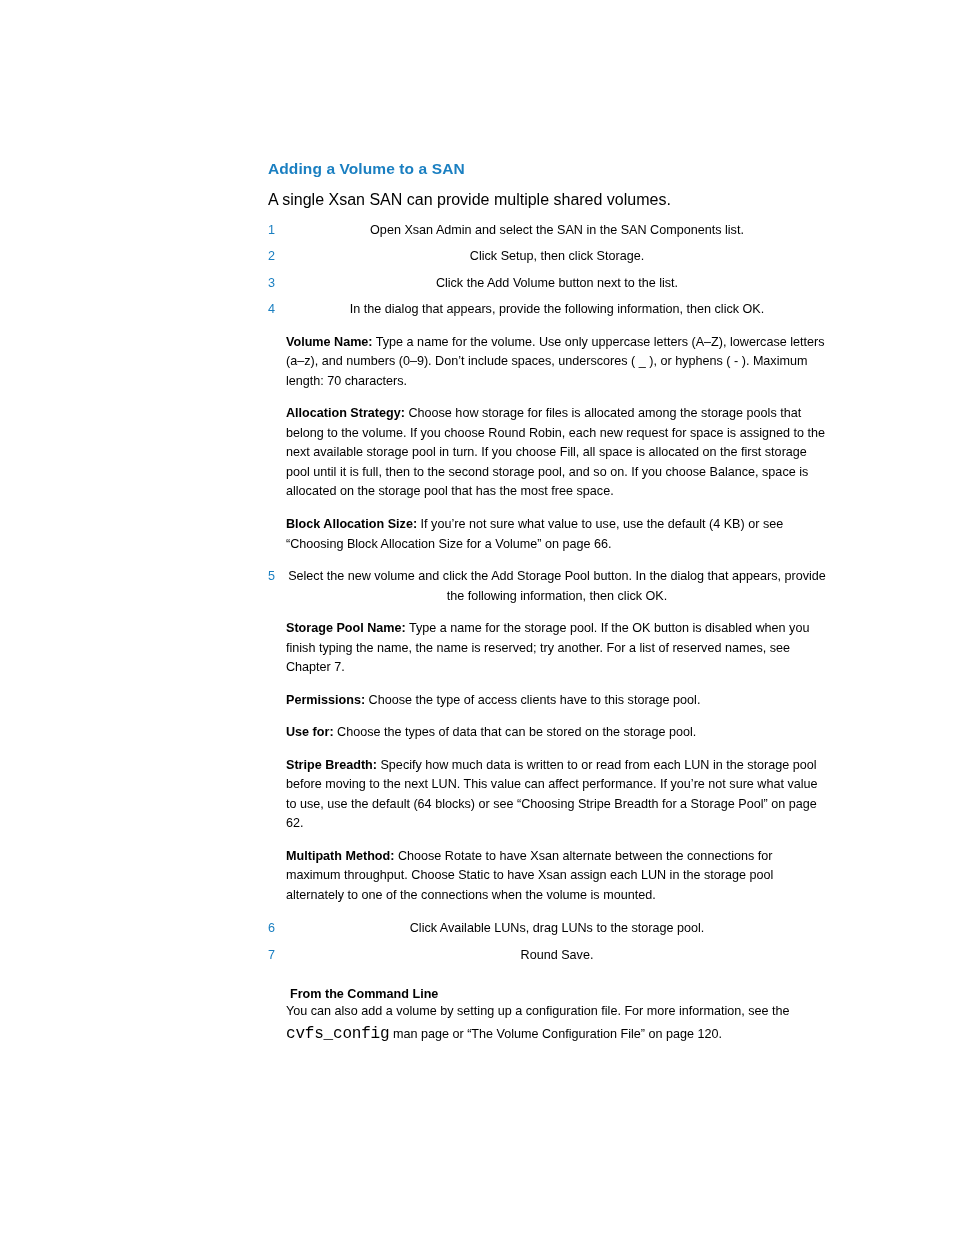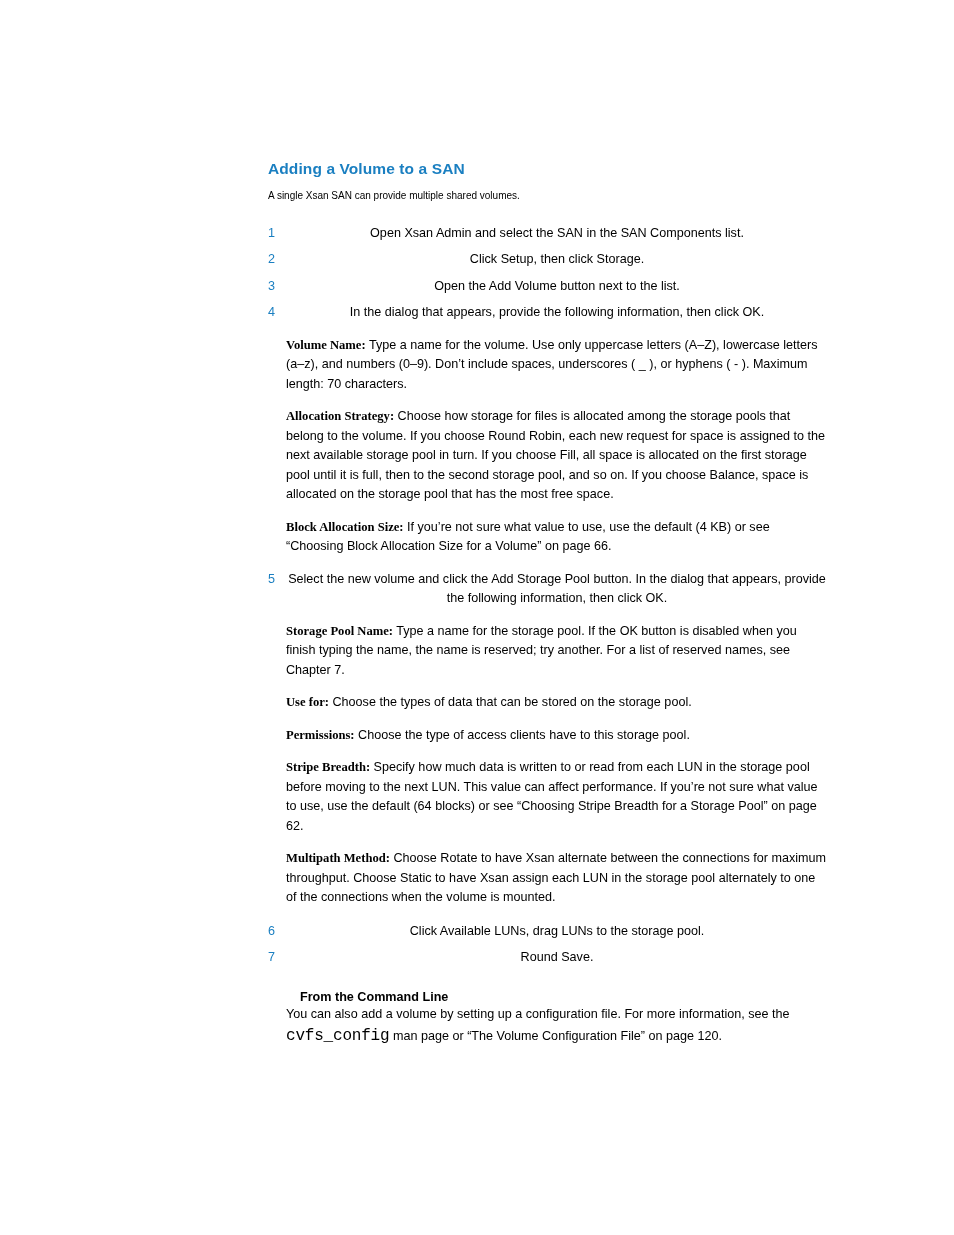--- a/index.html
+++ b/index.html
@@ -28,23 +28,23 @@
     width: 560px;
   }
   h1.section-title {
     font-size: 15.5px;
     font-weight: bold;
     color: #1a7fc1;
     margin: 0 0 10px 0;
     letter-spacing: 0.1px;
   }
   .intro {
-    font-size: 10px;
+    font-size: 16px;
     line-height: 1.55;
-    margin: 0 0 20px 0;
+    margin: 0 0 8px 0;
   }
   .step {
     position: relative;
     display: flex;
     margin-bottom: 7px;
   }
   .step-num {
     color: #1a7fc1;
     font-size: 12.6px;
     width: 18px;
@@ -62,26 +62,25 @@
   .para {
     font-size: 12.6px;
     line-height: 1.55;
     margin: 13px 0 0 0;
   }
   .para.first {
     margin-top: 13px;
   }
   .lead {
     font-weight: bold;
-    font-family: Liberation Serif, serif;
   }
   .subhead {
     font-size: 12.6px;
     font-weight: bold;
-    margin: 22px 0 1px 14px;
+    margin: 22px 0 1px 4px;
   }
   .cmdline-body {
     font-size: 12.6px;
     line-height: 1.55;
     margin: 0;
   }
   .mono {
     font-family: "Liberation Mono", monospace;
     font-size: 16px;
     letter-spacing: -0.2px;
@@ -115,21 +114,21 @@
         <span class="step-body">Open Xsan Admin and select the SAN in the SAN Components list.</span>
       </div>
 
       <div class="step">
         <span class="step-num">2</span>
         <span class="step-body">Click Setup, then click Storage.</span>
       </div>
 
       <div class="step">
         <span class="step-num">3</span>
-        <span class="step-body">Open the Add Volume button next to the list.</span>
+        <span class="step-body">Click the Add Volume button next to the list.</span>
       </div>
 
       <div class="step">
         <span class="step-num">4</span>
         <span class="step-body">In the dialog that appears, provide the following information, then click OK.</span>
       </div>
 
       <p class="para first">
         <span class="lead">Volume Name:</span><span> Type a name for the volume. Use only uppercase letters (A–Z), lowercase letters (a–z), and numbers (0–9). Don’t include spaces, underscores ( _ ), or hyphens ( - ). Maximum length:  70 characters.</span>
       </p>
@@ -145,25 +144,25 @@
       <div class="step" style="margin-top:13px;">
         <span class="step-num">5</span>
         <span class="step-body">Select the new volume and click the Add Storage Pool button. In the dialog that appears, provide the following information, then click OK.</span>
       </div>
 
       <p class="para">
         <span class="lead">Storage Pool Name:</span><span> Type a name for the storage pool. If the OK button is disabled when you finish typing the name, the name is reserved; try another. For a list of reserved names, see Chapter 7.</span>
       </p>
 
       <p class="para">
-        <span class="lead">Use for:</span><span> Choose the types of data that can be stored on the storage pool.</span>
+        <span class="lead">Permissions:</span><span> Choose the type of access clients have to this storage pool.</span>
       </p>
 
       <p class="para">
-        <span class="lead">Permissions:</span><span> Choose the type of access clients have to this storage pool.</span>
+        <span class="lead">Use for:</span><span> Choose the types of data that can be stored on the storage pool.</span>
       </p>
 
       <p class="para">
         <span class="lead">Stripe Breadth:</span><span> Specify how much data is written to or read from each LUN in the storage pool before moving to the next LUN. This value can affect performance. If you’re not sure what value to use, use the default (64 blocks) or see “Choosing Stripe Breadth for a Storage Pool” on page 62.</span>
       </p>
 
       <p class="para">
         <span class="lead">Multipath Method:</span><span> Choose Rotate to have Xsan alternate between the connections for maximum throughput. Choose Static to have Xsan assign each LUN in the storage pool alternately to one of the connections when the volume is mounted.</span>
       </p>
 

